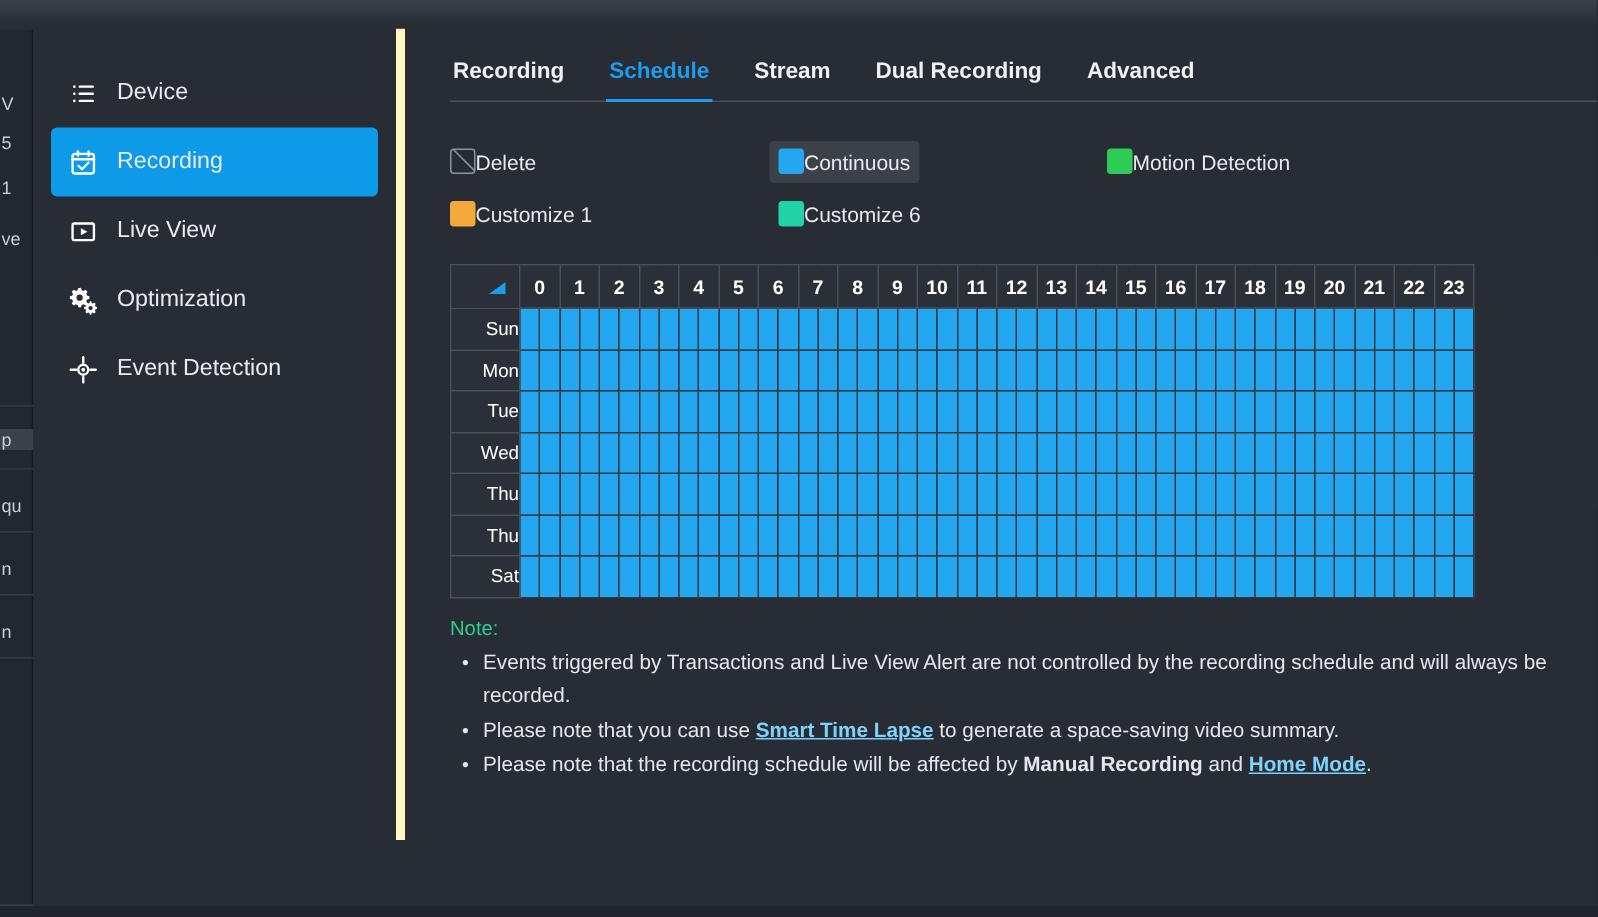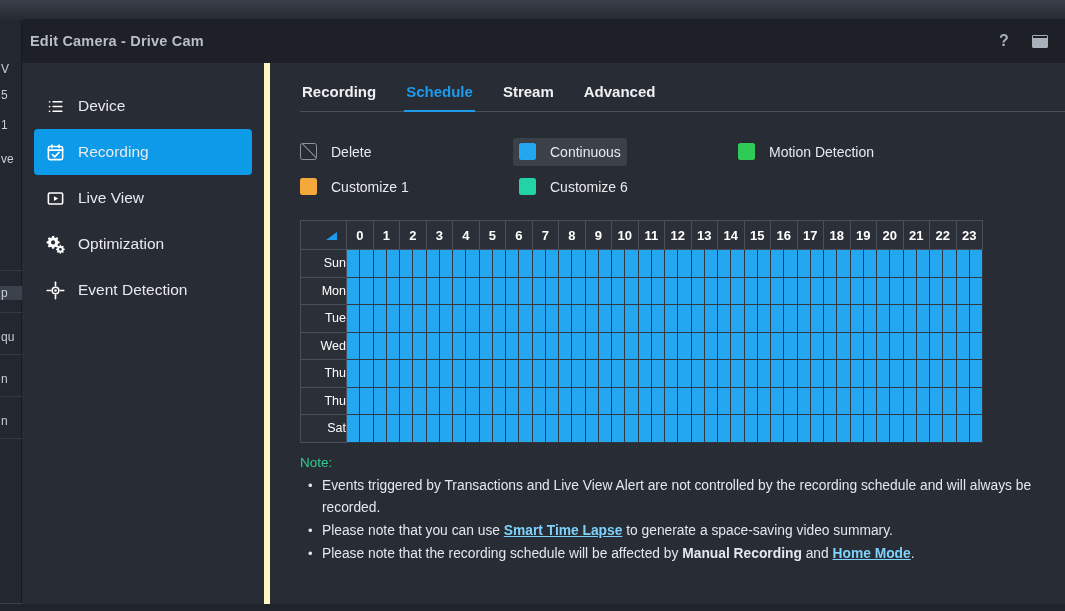--- a/index.html
+++ b/index.html
@@ -127,21 +127,21 @@
 
   
   .legend {
     margin-top: 22px;
     display: grid;
     grid-template-columns: 219px 219px auto;
     grid-auto-rows: 35px;
     width: 700px;
   }
   .leg {
-    display: flex; align-items: center; gap: 14px;
+    display: flex; align-items: center; gap: 0;
     color: #e8eaee; font-size: 14px; cursor: pointer;
   }
   .leg .sw {
     width: 17px; height: 17px; border-radius: 2.5px;
     flex: 0 0 17px;
   }
   .leg.selected {
     background: #3b4049; border-radius: 3px;
     margin-left: -6px; padding-left: 6px;
     height: 28px; align-self: center;
@@ -235,29 +235,20 @@
       <div class="bg-sep" style="top: 292px;"></div>
       <div class="bg-sep" style="top: 334px;"></div>
       <div class="bg-sep" style="top: 376px;"></div>
       <div class="bg-sep" style="top: 418px;"></div>
     </div>
   <div class="bg-bottomline"></div>
   <div class="bg-bottom"></div>
 
   <div class="dialog">
 
-    <div class="titlebar">
-      <div class="title">Edit Camera - Drive Cam</div>
-      <div class="titlebtns">
-        <div class="tbtn help">?</div>
-        <div class="tbtn">
-          <span class="win-glyph"></span>
-        </div>
-      </div>
-    </div>
 
     <div class="body">
 
       <div class="sidebar" id="sidebar">
           <div class="nav-item">
             <span class="nav-ico">
               <svg width="19" height="19" viewBox="0 0 24 24" fill="none" stroke="currentColor" stroke-width="2" stroke-linecap="round" stroke-linejoin="round">
                 <line x1="9" y1="6" x2="20" y2="6"></line>
                 <line x1="9" y1="12" x2="20" y2="12"></line>
                 <line x1="9" y1="18" x2="20" y2="18"></line>
@@ -312,20 +303,21 @@
             <span class="nav-label">Event Detection</span>
           </div>
         </div>
 
       <div class="main">
 
         <div class="tabs" id="tabs">
             <div class="tab">Recording</div>
             <div class="tab active">Schedule</div>
             <div class="tab">Stream</div>
+            <div class="tab">Dual Recording</div>
             <div class="tab">Advanced</div>
           </div>
 
         <div class="legend" id="legend">
             <div class="leg" style="grid-area: 1 / 1;">
               <span class="sw sw-delete"></span>
               <span>Delete</span>
             </div>
             <div class="leg selected" style="grid-area: 1 / 2;">
               <span class="sw" style="background: rgb(34, 167, 240);"></span>

